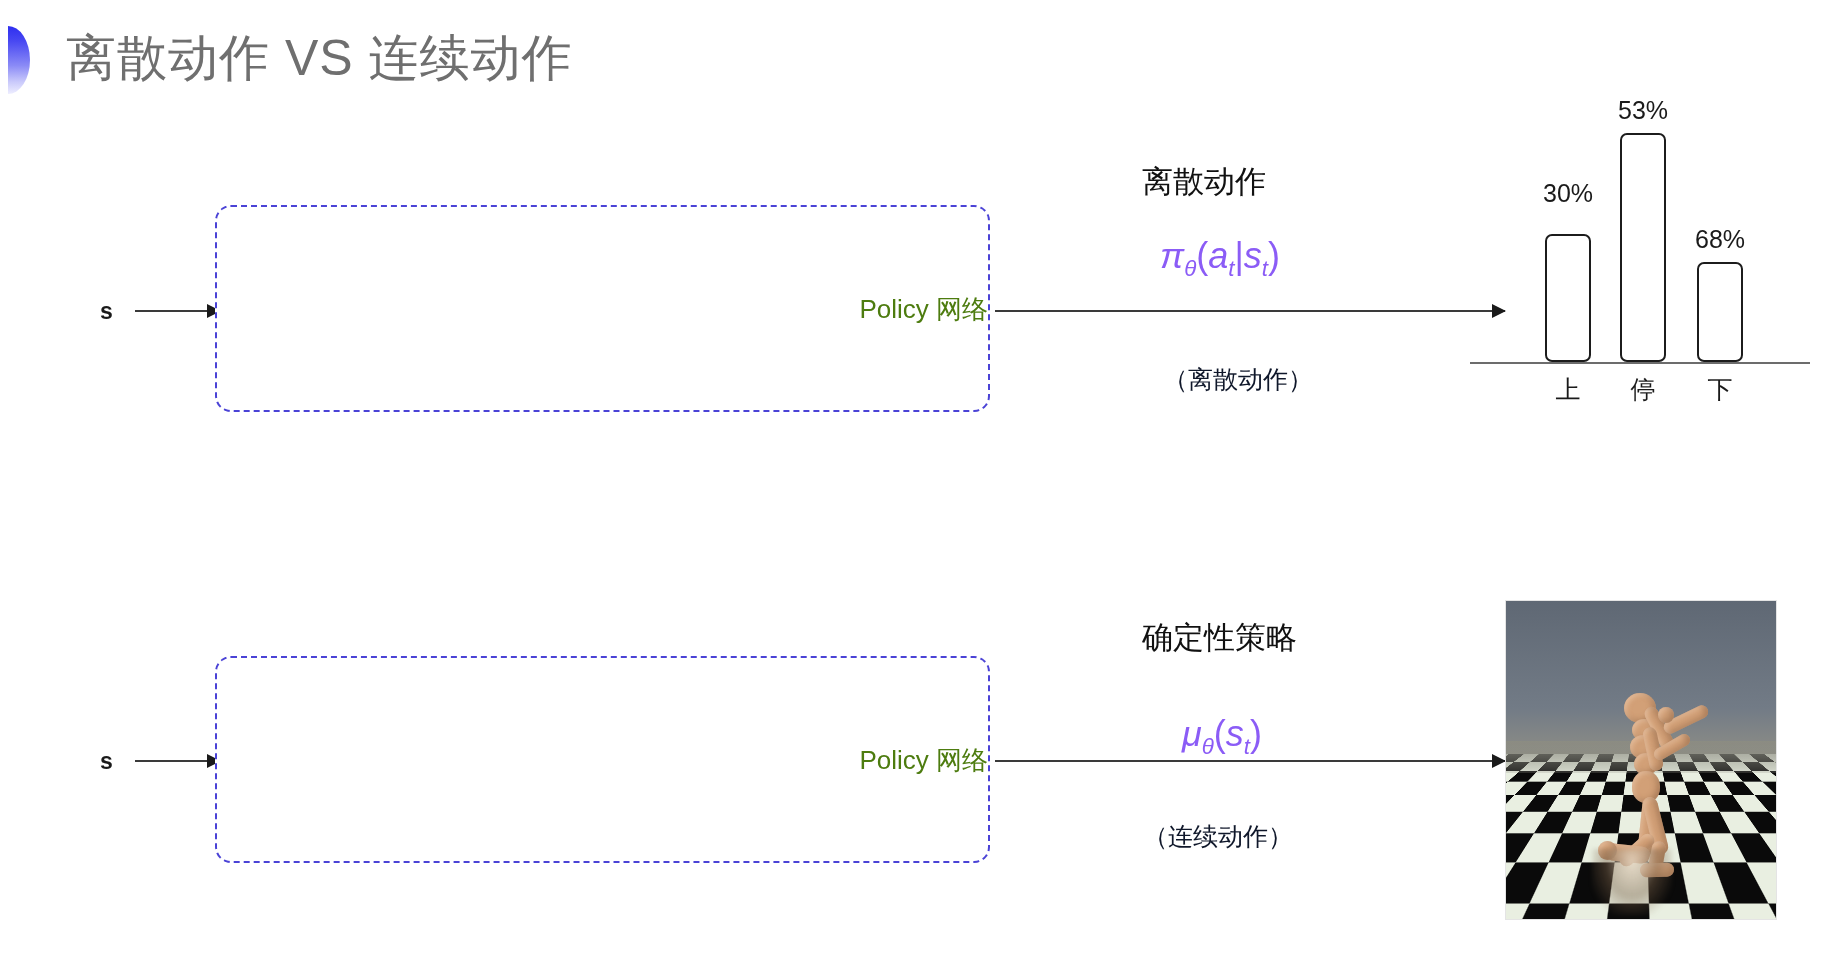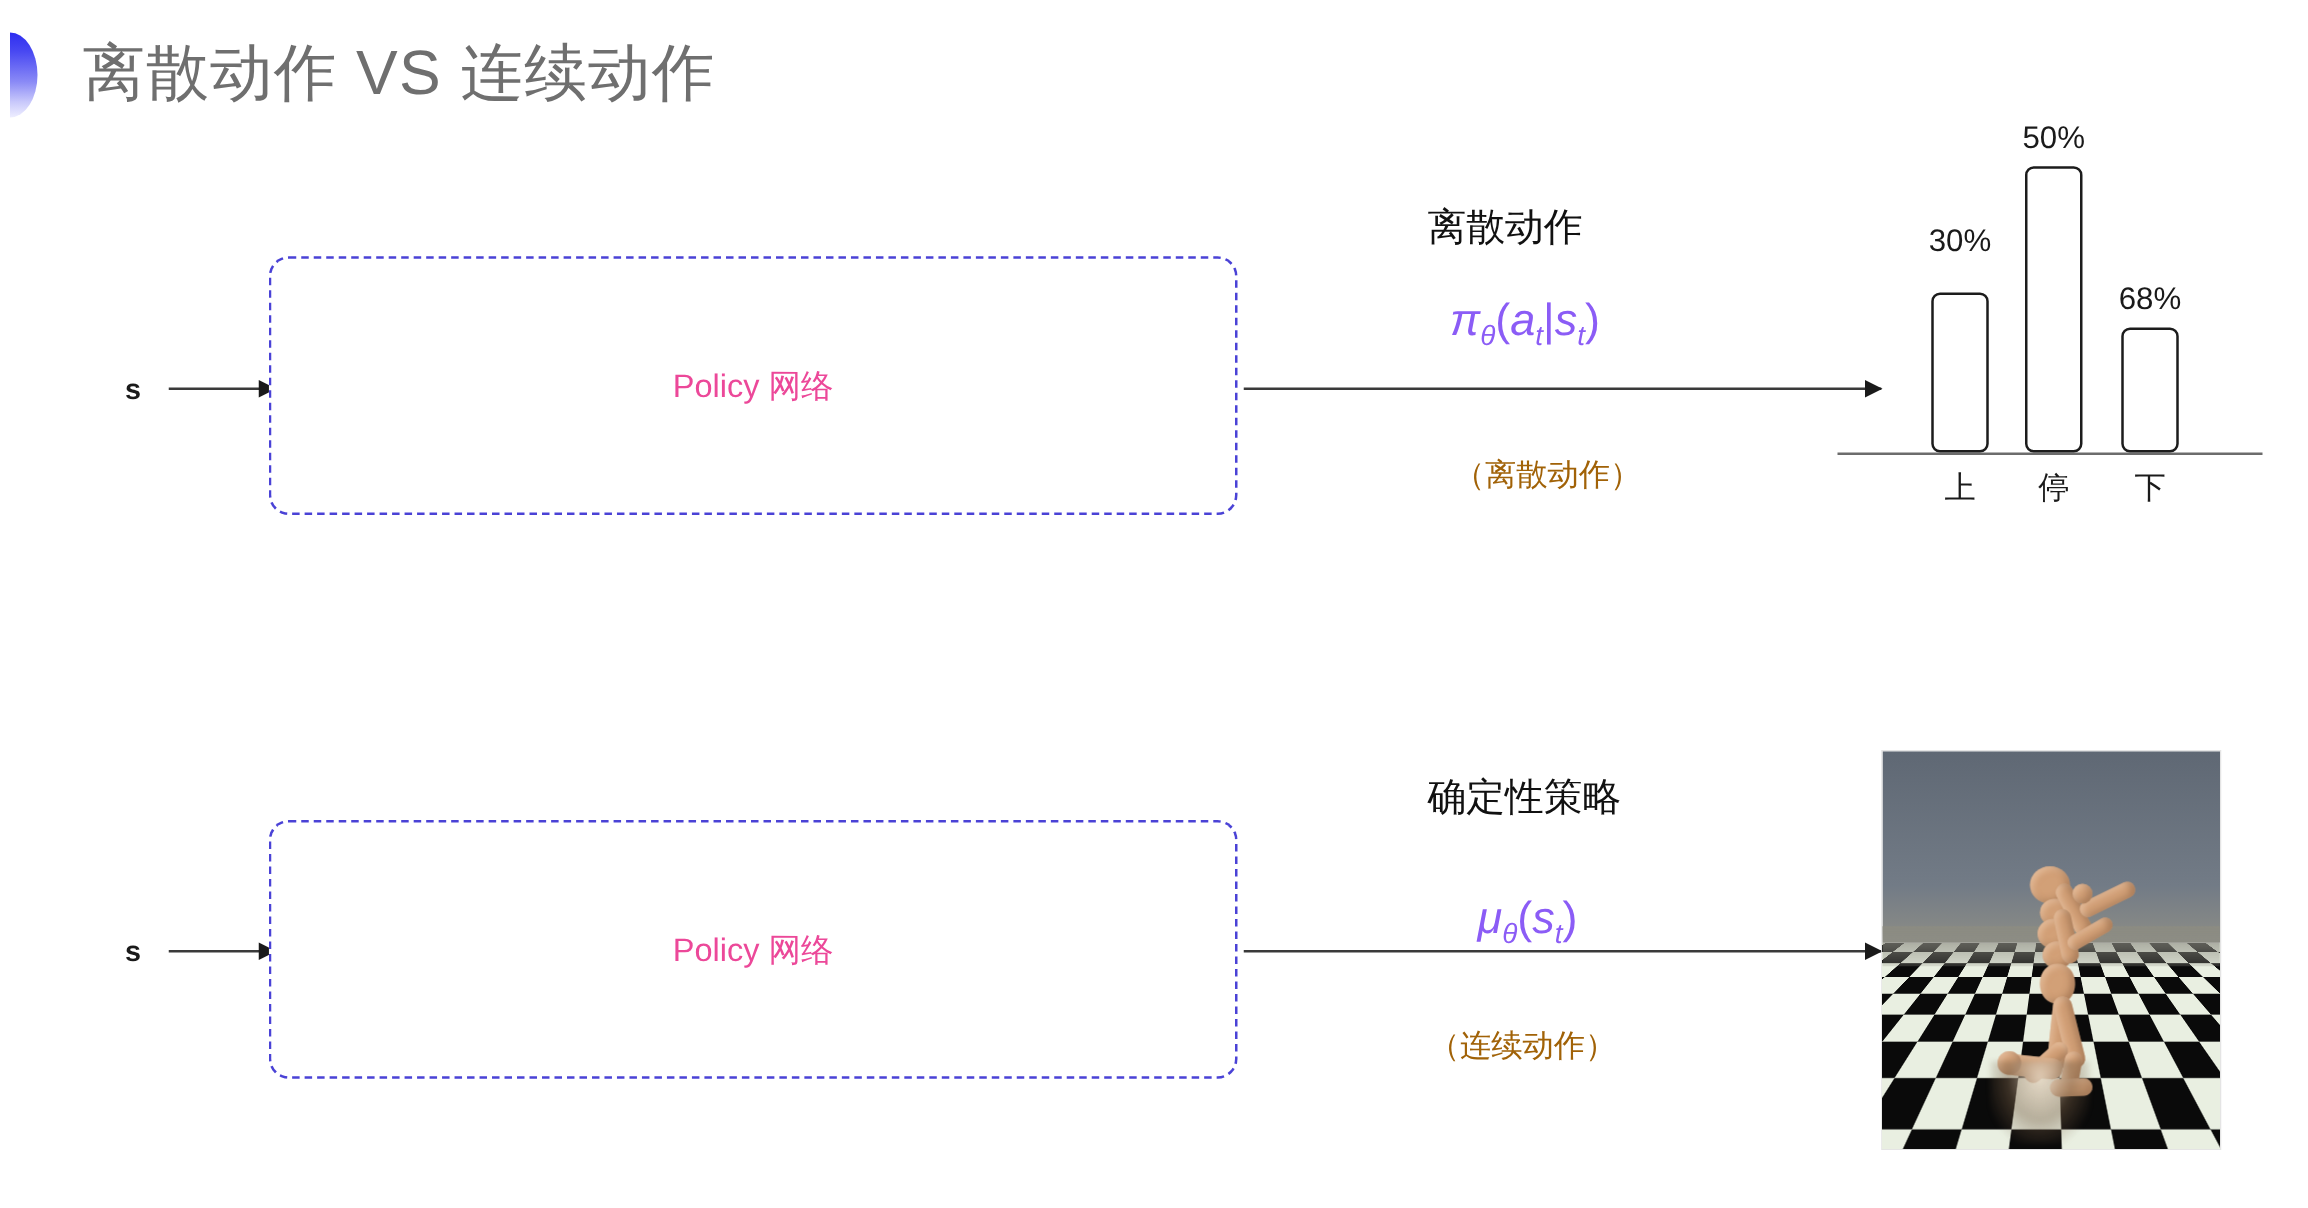--- a/index.html
+++ b/index.html
@@ -60,23 +60,23 @@
     border-radius: 16px;
     box-sizing: border-box;
     background: #ffffff;
   }
   .policy-box-label {
     position: absolute;
     left: 0;
     right: 0;
     top: 50%;
     transform: translateY(-50%);
-    text-align: center;
+    text-align: right;
     font-size: 26px;
-    color: #ec4899;
+    color: #4d7c0f;
     font-family: "Liberation Sans", sans-serif;
   }
   .arrow {
     position: absolute;
     height: 2px;
     background: #3a3a3a;
   }
   .arrow::after {
     content: "";
     position: absolute;
@@ -108,21 +108,21 @@
     font-style: normal;
   }
   .sub {
     font-size: 0.62em;
     vertical-align: sub;
     font-style: italic;
   }
   .action-note {
     position: absolute;
     font-size: 25px;
-    color: #a16207;
+    color: #0f172a;
     white-space: nowrap;
     font-family: "Liberation Sans", sans-serif;
   }
 
   
   #bar-chart {
     position: absolute;
     left: 1470px;
     top: 110px;
     width: 350px;
@@ -265,21 +265,21 @@
   <div id="bar-chart">
     <div id="chart-axis"></div>
 
     <div class="bar-group" style="left:75px;">
       <div class="bar-value" style="bottom:154px;">30%</div>
       <div class="bar-rect" style="height:128px;"></div>
       <div class="bar-cat" style="bottom:-44px;">上</div>
     </div>
 
     <div class="bar-group" style="left:150px;">
-      <div class="bar-value" style="bottom:237px;">50%</div>
+      <div class="bar-value" style="bottom:237px;">53%</div>
       <div class="bar-rect" style="height:229px;"></div>
       <div class="bar-cat" style="bottom:-44px;">停</div>
     </div>
 
     <div class="bar-group" style="left:227px;">
       <div class="bar-value" style="bottom:108px;">68%</div>
       <div class="bar-rect" style="height:100px;"></div>
       <div class="bar-cat" style="bottom:-44px;">下</div>
     </div>
   </div>

